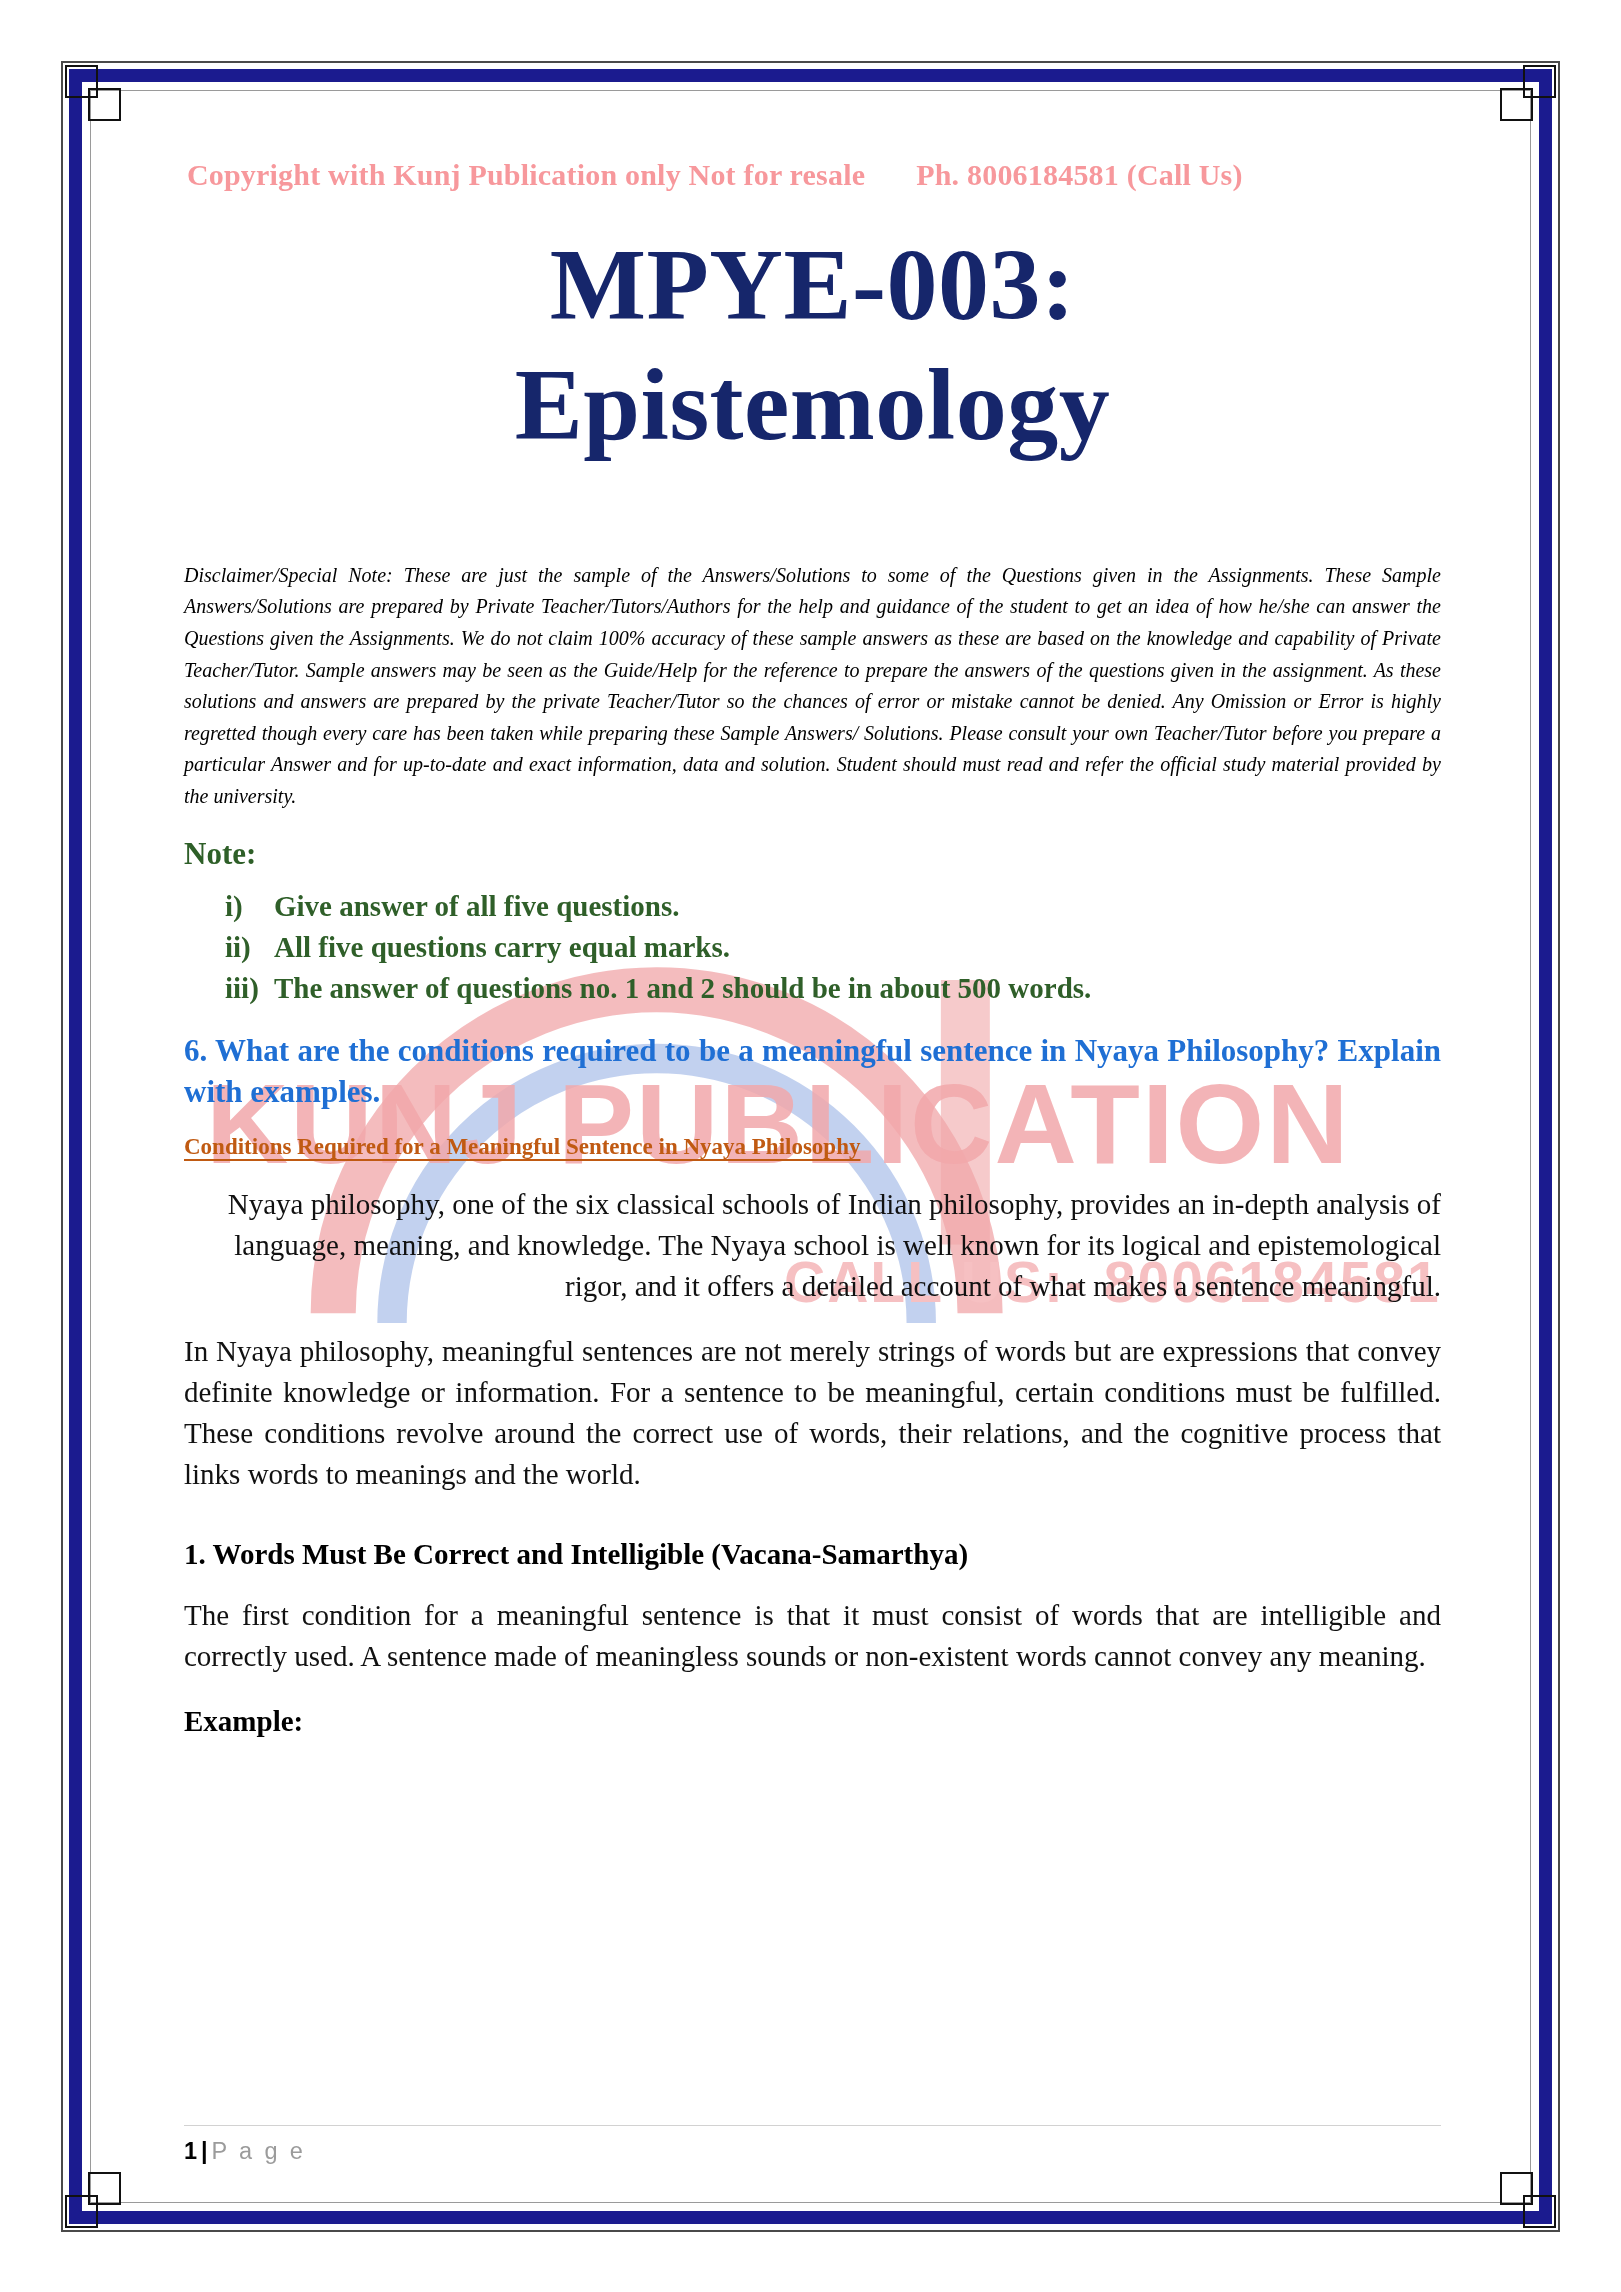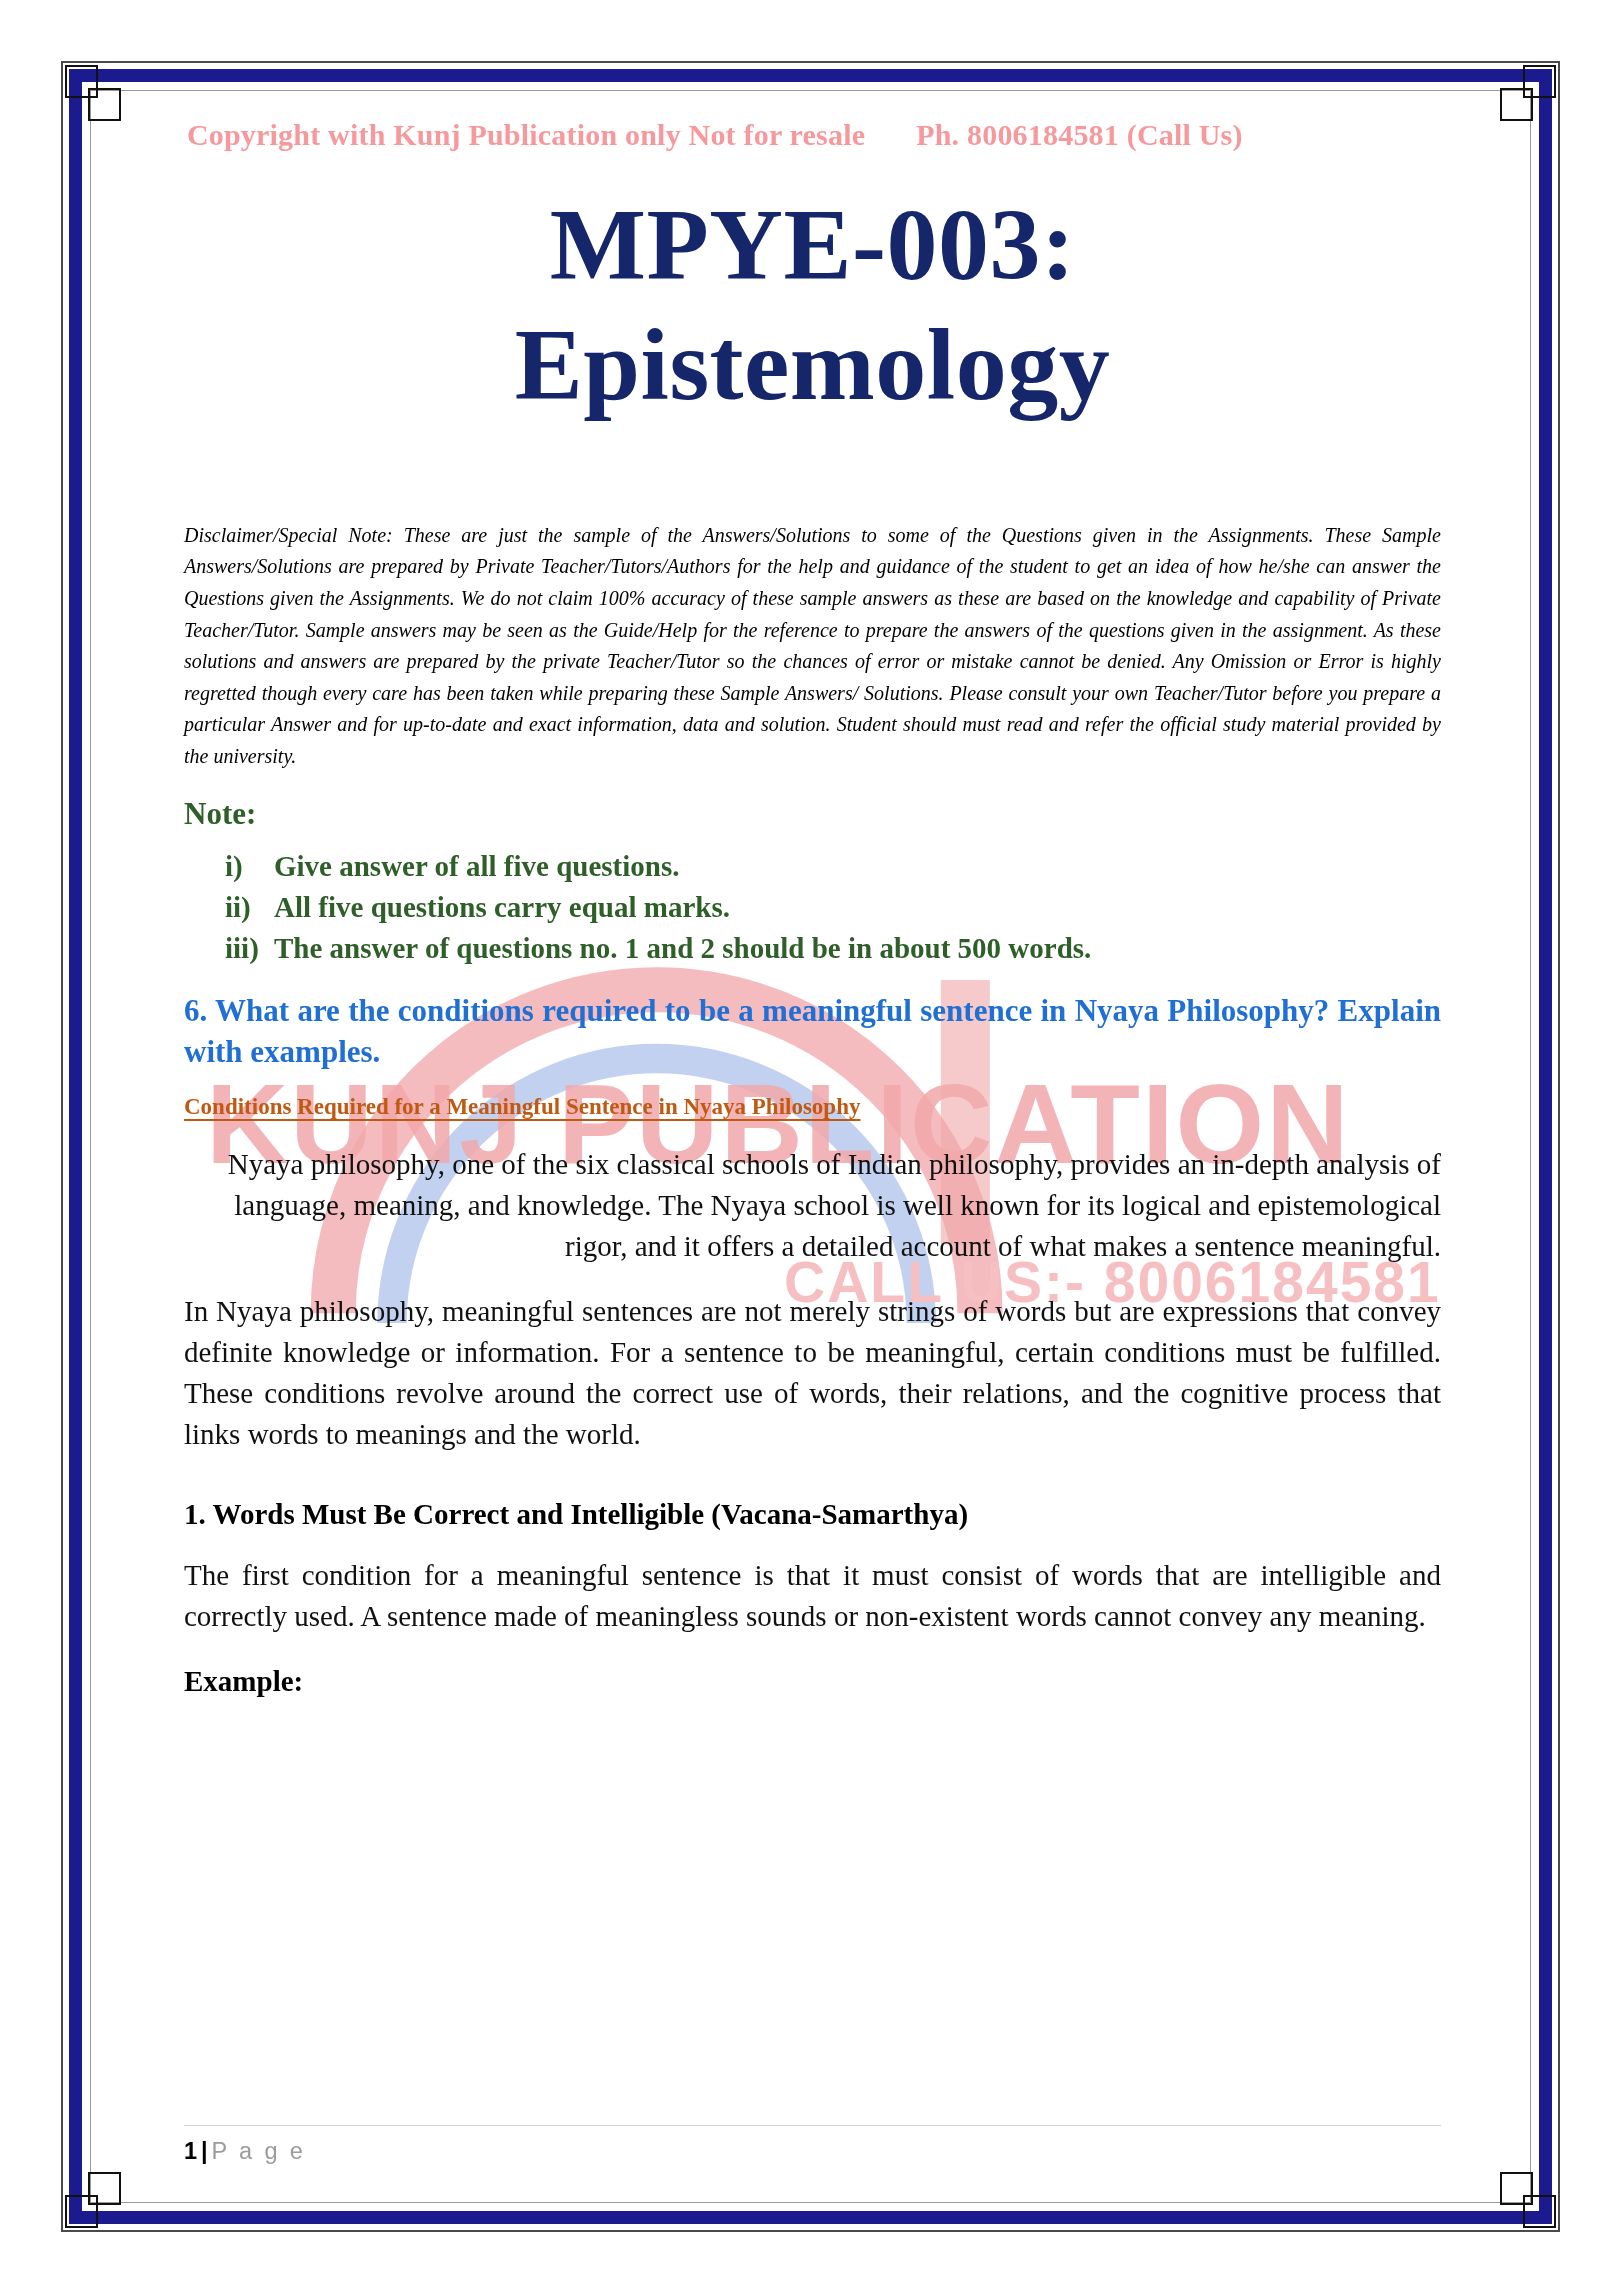--- a/index.html
+++ b/index.html
@@ -110,20 +110,21 @@
 
   .running-header {
     display: flex;
     justify-content: flex-start;
     align-items: baseline;
     font-weight: bold;
     font-size: 30px;
     color: #f7989c;
     letter-spacing: 0.2px;
     white-space: nowrap;
+    margin-top: 40px;
   }
   .running-header .rh-left { margin-left: 2.9px; }
   .running-header .rh-right { margin-left: 51px; }
 
   .doc-title {
     margin-top: 33px;
     text-align: center;
     color: #16266b;
     font-weight: bold;
     font-size: 102px;

